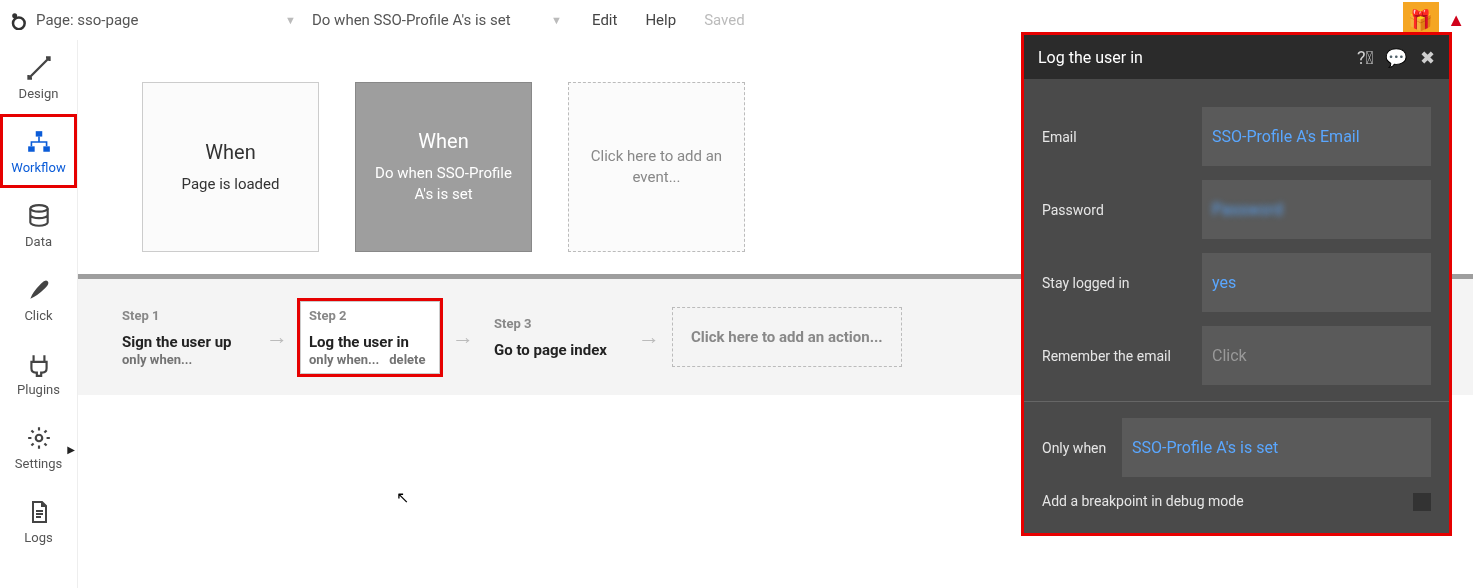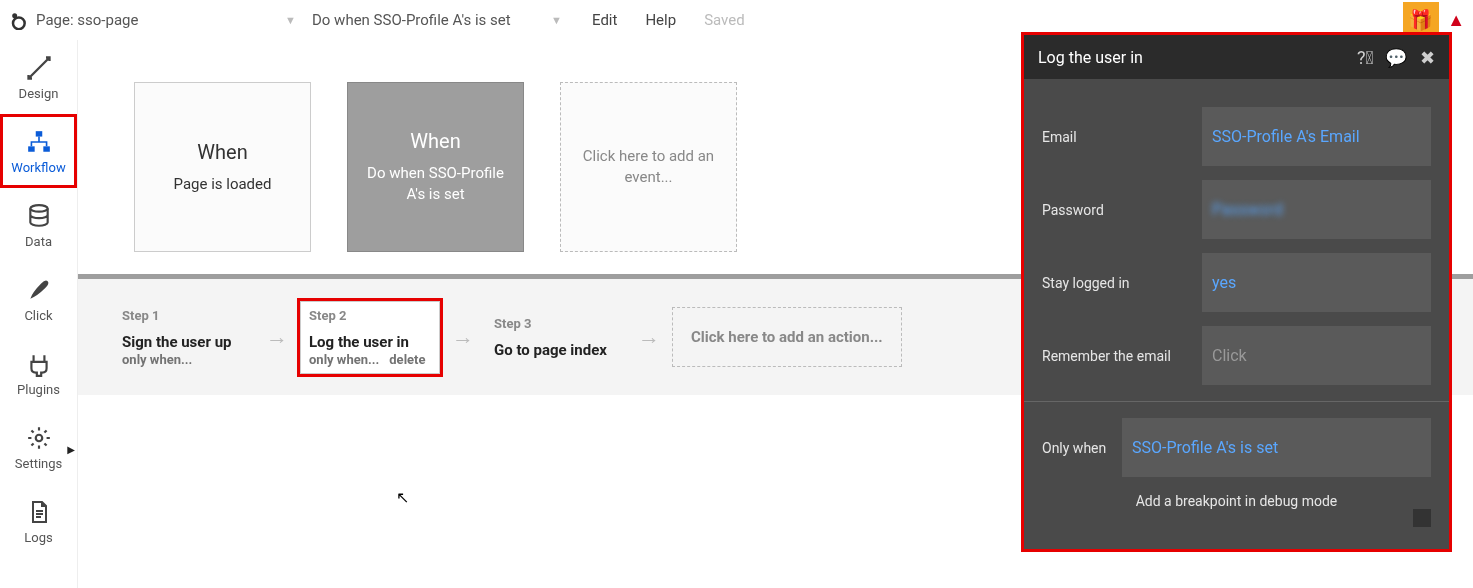--- a/index.html
+++ b/index.html
@@ -18,21 +18,21 @@
 .gift-btn { width:36px; height:36px; background:#f5a623; display:flex; align-items:center; justify-content:center; color:#fff; font-size:20px; }
 .alert-icon { color:#d0021b; font-size:18px; margin:0 8px; }
 
 .sidebar { position:absolute; left:0; top:40px; bottom:0; width:78px; border-right:1px solid #eee; background:#fff; }
 .sidebar-item { display:flex; flex-direction:column; align-items:center; justify-content:center; height:74px; cursor:pointer; color:#555; font-size:13px; position:relative; }
 .sidebar-item.active { outline:3px solid #e60000; outline-offset:-3px; color:#0b5cd8; }
 .sidebar-item .s-icon { width:30px; height:28px; display:flex; align-items:center; justify-content:center; margin-bottom:4px; }
 .sidebar-item.settings .submenu-arrow { position:absolute; right:2px; top:34px; font-size:10px; color:#222; }
 
 .canvas { position:absolute; left:78px; top:40px; right:0; bottom:0; background:#fff; }
-.canvas-inner { position:absolute; left:56px; top:42px; right:0; }
+.canvas-inner { position:absolute; left:64px; top:42px; right:0; }
 .events-row { display:flex; gap:36px; }
 .event-card { width:177px; height:170px; border:1px solid #ccc; background:#fbfbfb; display:flex; flex-direction:column; align-items:center; justify-content:center; text-align:center; padding:12px; color:#333; cursor:pointer; }
 .event-card .when { font-size:20px; margin-bottom:10px; }
 .event-card .desc { font-size:15px; line-height:1.4; }
 .event-card.selected { background:#9e9e9e; border-color:#888; color:#fff; position:relative; }
 .event-card.selected .when { color:#fff; }
 .event-card.add { border:1px dashed #bbb; color:#888; }
 .event-arrow-down { position:absolute; left:297px; top:212px; width:0; height:0; border-left:10px solid transparent; border-right:10px solid transparent; border-bottom:10px solid #9e9e9e; }
 
 .hr-bar { position:absolute; left:0; right:0; top:234px; height:5px; background:#9e9e9e; }
@@ -53,21 +53,21 @@
 .props-header .hicons span { cursor:pointer; font-size:18px; }
 .props-body { padding:14px 18px 22px; }
 .prop-row { display:flex; align-items:center; margin:14px 0; }
 .prop-label { width:160px; color:#e6e6e6; }
 .prop-input { flex:1; background:#5a5a5a; border:none; padding:20px 10px; color:#5aa7ff; font-size:16px; min-height:32px; }
 .prop-input.placeholder { color:#999; }
 .prop-input.blurred { color:transparent; text-shadow:0 0 6px #5aa7ff; }
 .divider { height:1px; background:#666; margin:16px -18px; }
 .prop-row.onlywhen .prop-label { width:80px; }
 .prop-row.onlywhen .prop-input { background:#5a5a5a; }
-.breakpoint-row { display:flex; align-items:center; margin-top:16px;flex-direction:column; }
+.breakpoint-row { display:flex; margin-top:16px; }
 .breakpoint-row .chk { width:18px; height:18px; background:#333; margin-left:auto; }
 
 .cursor { position:absolute; left:396px; top:488px; font-size:16px; color:#000; pointer-events:none; }
 </style>
 </head>
 <body>
 
 <div class="topbar">
   <div class="logo-b">
     <svg viewBox="0 0 24 24">

